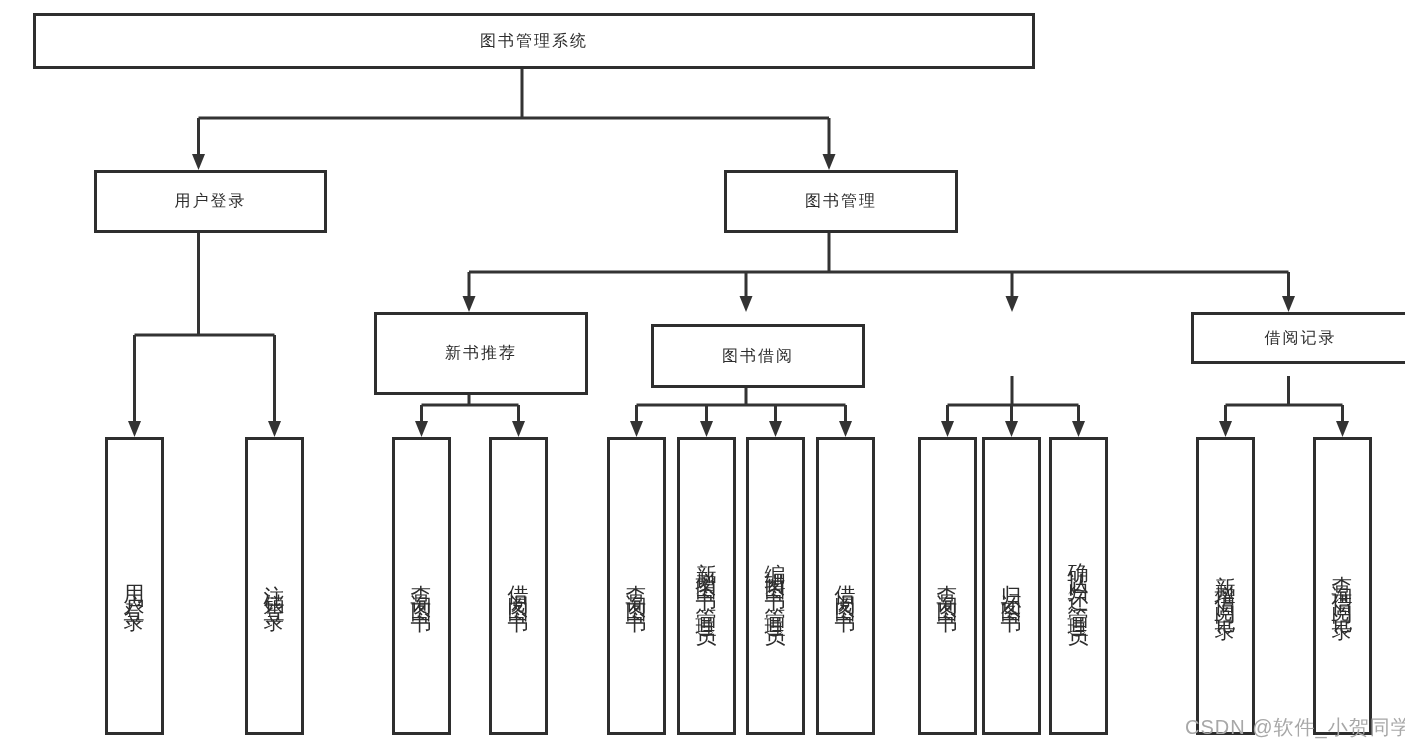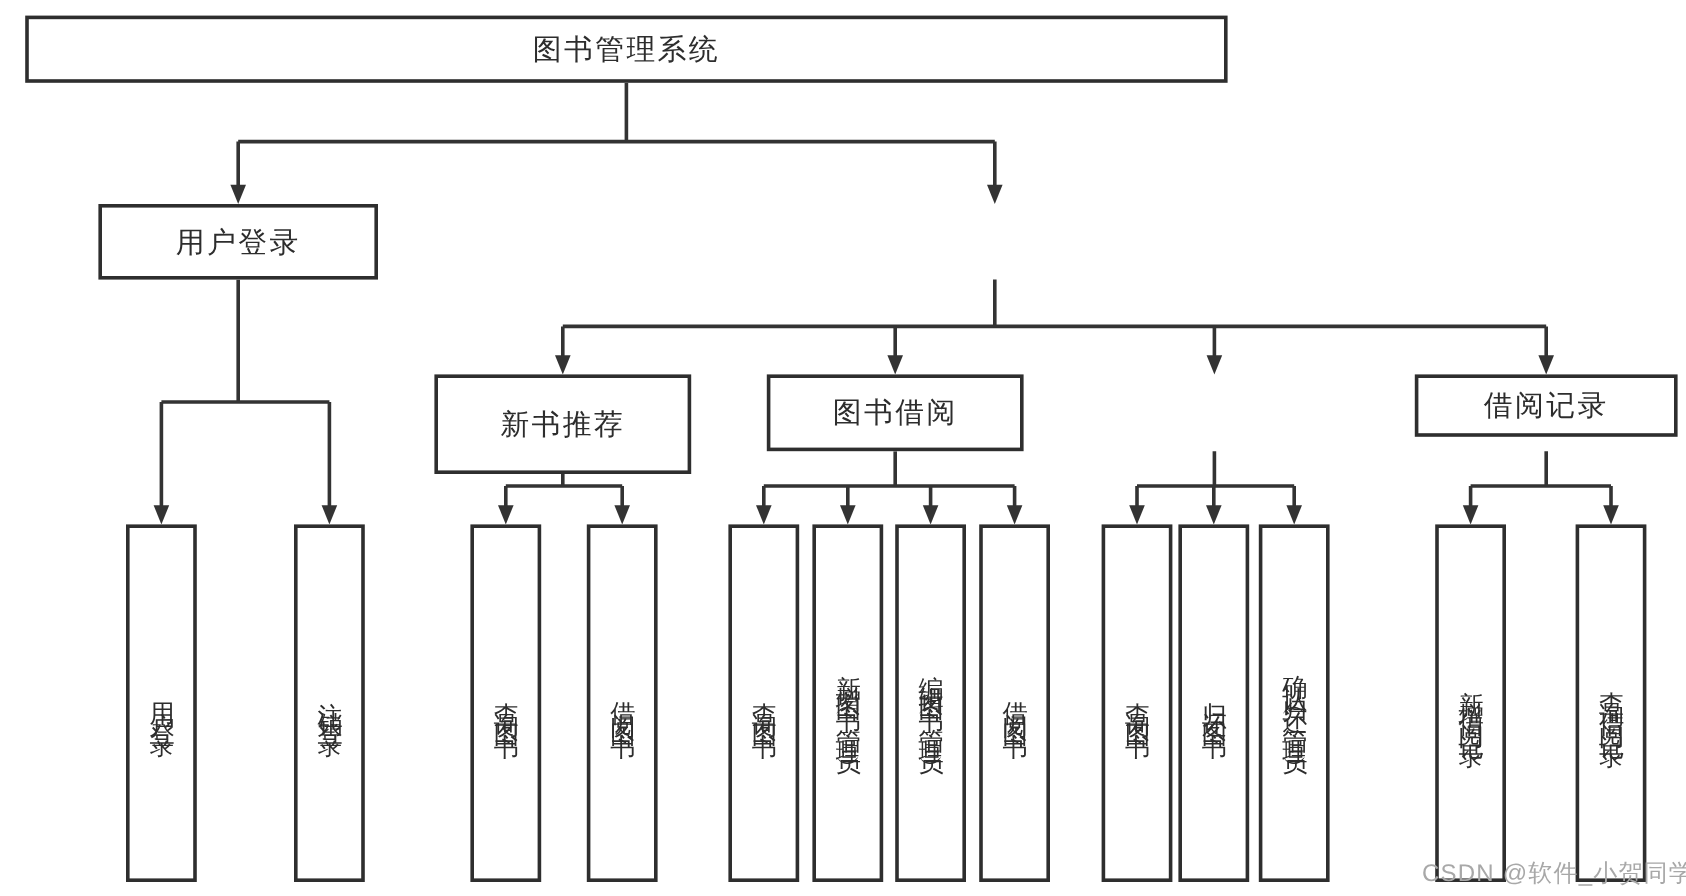--- a/index.html
+++ b/index.html
@@ -15,21 +15,21 @@
     position:absolute;
     box-sizing:border-box;
     background:#ffffff;
     border:3px solid #2e2e2e;
     display:flex;
     align-items:center;
     justify-content:center;
     color:#2d2d2d;
     z-index:2;
   }
-  .hlabel { font-size:24px; letter-spacing:2px; white-space:nowrap; }
+  .hlabel { font-size:16px; letter-spacing:2px; white-space:nowrap;margin-left:12px; }
   .leaf { top:437px; height:298px; width:59px; }
   .vtext {
     writing-mode:vertical-rl;
     text-orientation:mixed;
     font-size:21px;
     letter-spacing:9px;
     line-height:1;
     color:#2d2d2d;
   }
   .watermark {
@@ -86,23 +86,24 @@
       <polygon points="1005,421 1018,421 1011.5,437"></polygon>
       <polygon points="1072,421 1085,421 1078.5,437"></polygon>
       <polygon points="1219,421 1232,421 1225.5,437"></polygon>
       <polygon points="1336,421 1349,421 1342.5,437"></polygon>
     </g>
   </svg>
 
   <div class="box hlabel" style="left:21px;top:13px;width:1002px;height:56px">图书管理系统</div>
 
   <div class="box hlabel" style="left:82px;top:170px;width:233px;height:63px">用户登录</div>
+  <div class="box hlabel" style="left:712px;top:170px;width:234px;height:63px">图书管理</div>
 
   <div class="box hlabel" style="left:362px;top:312px;width:214px;height:83px">新书推荐</div>
-  <div class="box hlabel" style="left:639px;top:312px;width:214px;height:64px">图书借阅</div>
+  <div class="box hlabel" style="left:639px;top:324px;width:214px;height:64px">图书借阅</div>
   <div class="box hlabel" style="left:1179px;top:312px;width:219px;height:52px">借阅记录</div>
 
   <div class="box leaf" style="left:105px">
     <span class="vtext">用户登录</span>
   </div>
   <div class="box leaf" style="left:245px">
     <span class="vtext">注销登录</span>
   </div>
 
   <div class="box leaf" style="left:392px">

